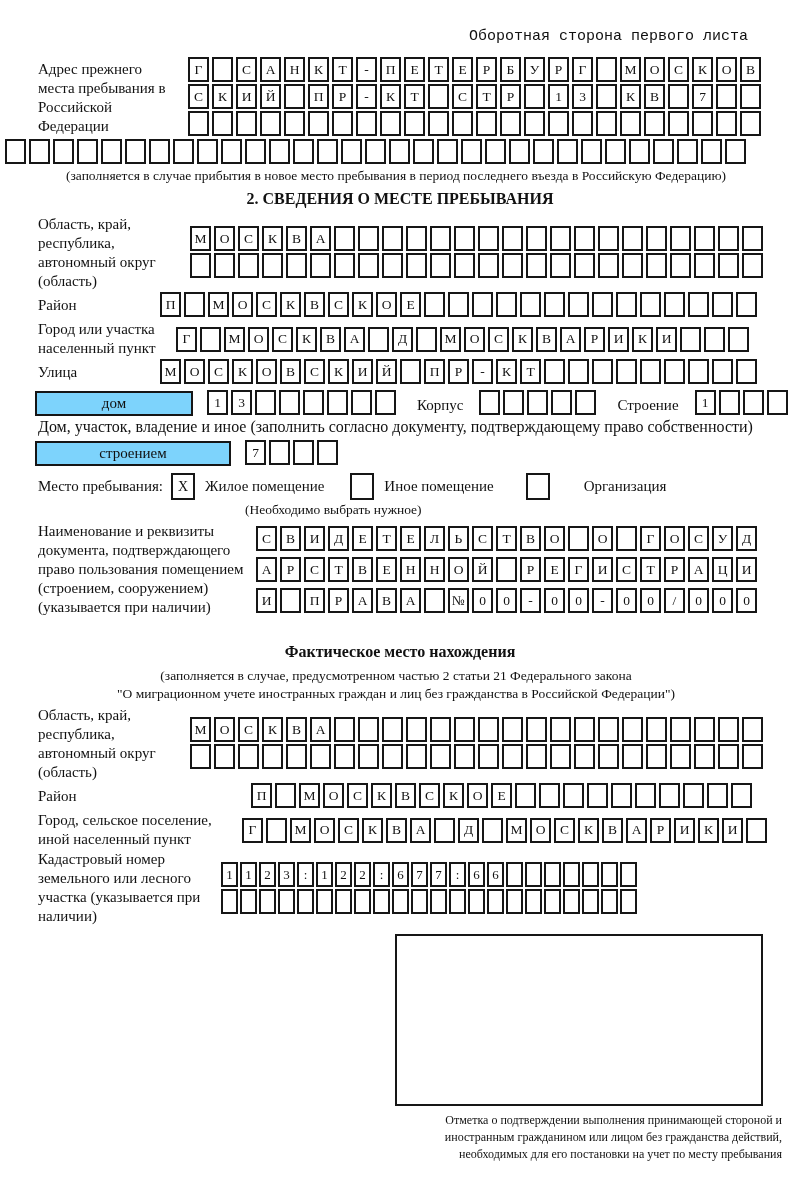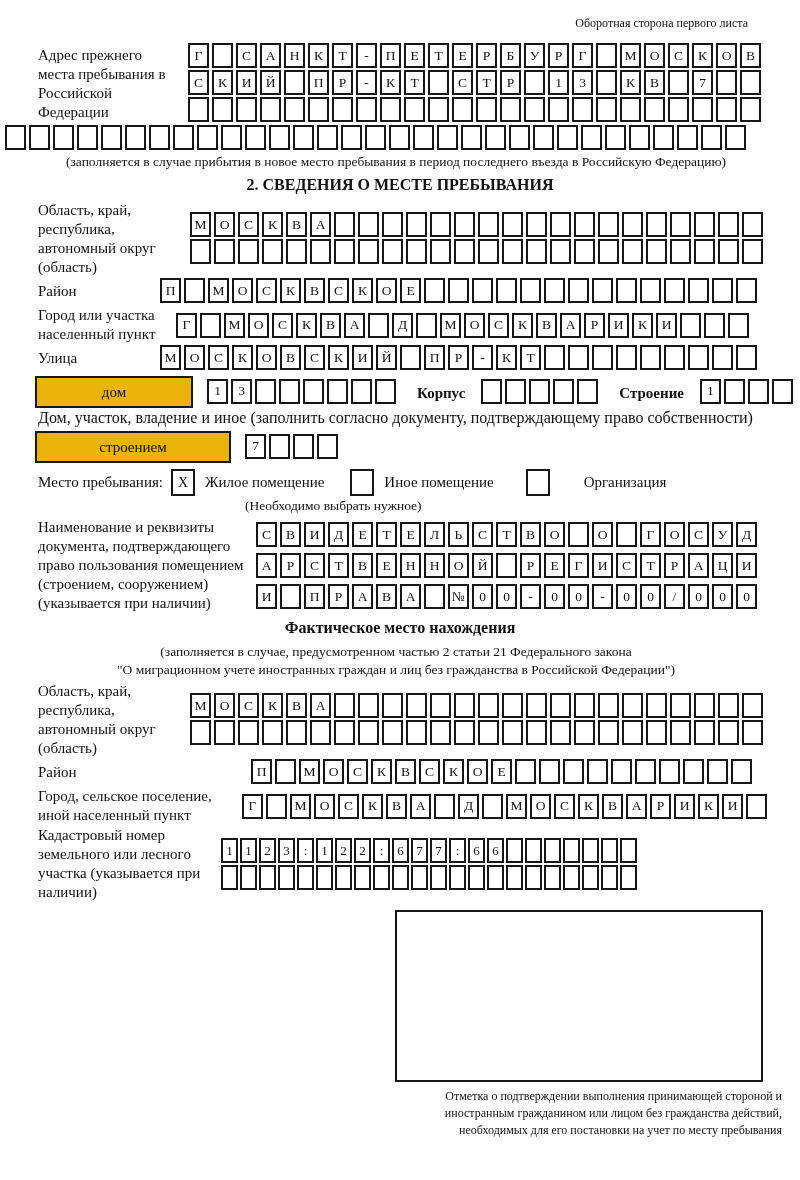--- a/index.html
+++ b/index.html
@@ -6,41 +6,41 @@
   .page{
     position:relative;
     width:800px;height:1180px;
     margin:0;
     font-family:"Liberation Serif","DejaVu Serif",serif;
     color:#111;
     overflow:hidden;
     background:#fff;
     box-sizing:border-box;
   }
-  .hdr{ text-align:right; padding:16px 52px 12px 0; font-size:12px; }
+  .hdr{ text-align:right; padding:28px 52px 12px 0; font-size:15px;font-family:Liberation Mono, monospace; }
   .frow{ display:flex; align-items:center; margin:0 0 1px 38px;gap:8px; }
   .flabel{ font-size:15px; line-height:19px; flex:none; }
   .cellcol{ display:flex; flex-direction:column; }
   .cells{ display:flex; flex:none; margin-bottom:2px; }
   .cell{
     width:17px;height:21px; border:2px solid #161616; margin-right:3px;
     display:flex; align-items:center; justify-content:center;
     font-size:13.5px; flex:none; background:#fff;
   }
   .cell-xs{ width:13px; height:21px; margin-right:2px; font-size:13px; }
   .note{ font-size:13.5px; text-align:center; margin:2px 8px 4px 0; }
   .note-left{ font-size:16px; text-align:left; margin:1px 0 4px 38px; }
   .sect-title{ font-size:16px; font-weight:bold; text-align:center; margin:6px 0 7px 0; }
   .bigbox{
-    border:2px solid #161616; height:32px; display:flex; align-items:center;
-    justify-content:center; font-size:15px; flex:none; background:#eab308; box-sizing:border-box;
+    border:2px solid #161616; height:25px; display:flex; align-items:center;
+    justify-content:center; font-size:15px; flex:none; background:#7dd3fc; box-sizing:border-box;
   }
   .w-house{ width:158px; margin-right:6px; }
   .w-apt{ width:196px; margin-right:6px; }
-  .inline-lbl{ font-size:15px; padding:3px 8px 0 10px; flex:none;font-weight:bold; }
+  .inline-lbl{ font-size:15px; padding:3px 8px 0 10px; flex:none; }
   .chkrow{ display:flex; align-items:center; margin:6px 0 2px 38px; font-size:15px; }
   .chk{
     width:20px;height:23px;border:2px solid #161616; margin:0 10px 0 8px;
     display:flex;align-items:center;justify-content:center; font-size:14px; flex:none; background:#fff;
   }
   .confirm-box{
     width:368px;height:172px;border:2px solid #161616; margin:8px 0 6px 395px; background:#fff; box-sizing:border-box;
   }
   .confirm-note{ width:400px; margin-left:382px; text-align:right; font-size:12px; line-height:17px; }
   .mt4{margin-top:4px;}
@@ -443,21 +443,21 @@
           <span class="cell">0</span>
           <span class="cell">0</span>
           <span class="cell">/</span>
           <span class="cell">0</span>
           <span class="cell">0</span>
           <span class="cell">0</span>
         </div>
     </div>
   </div>
 
-  <div class="sect-title" style="margin-top:6px">Фактическое место нахождения</div>
+  <div class="sect-title" style="margin-top:26px">Фактическое место нахождения</div>
   <div class="note" style="margin-bottom:0">(заполняется в случае, предусмотренном частью 2 статьи 21 Федерального закона</div>
   <div class="note">"О миграционном учете иностранных граждан и лиц без гражданства в Российской Федерации")</div>
 
   <div class="frow">
     <div class="flabel" style="width:144px">Область, край, республика, автономный округ (область)</div>
     <div class="cellcol">
       <div class="cells">
           <span class="cell">М</span>
           <span class="cell">О</span>
           <span class="cell">С</span>

